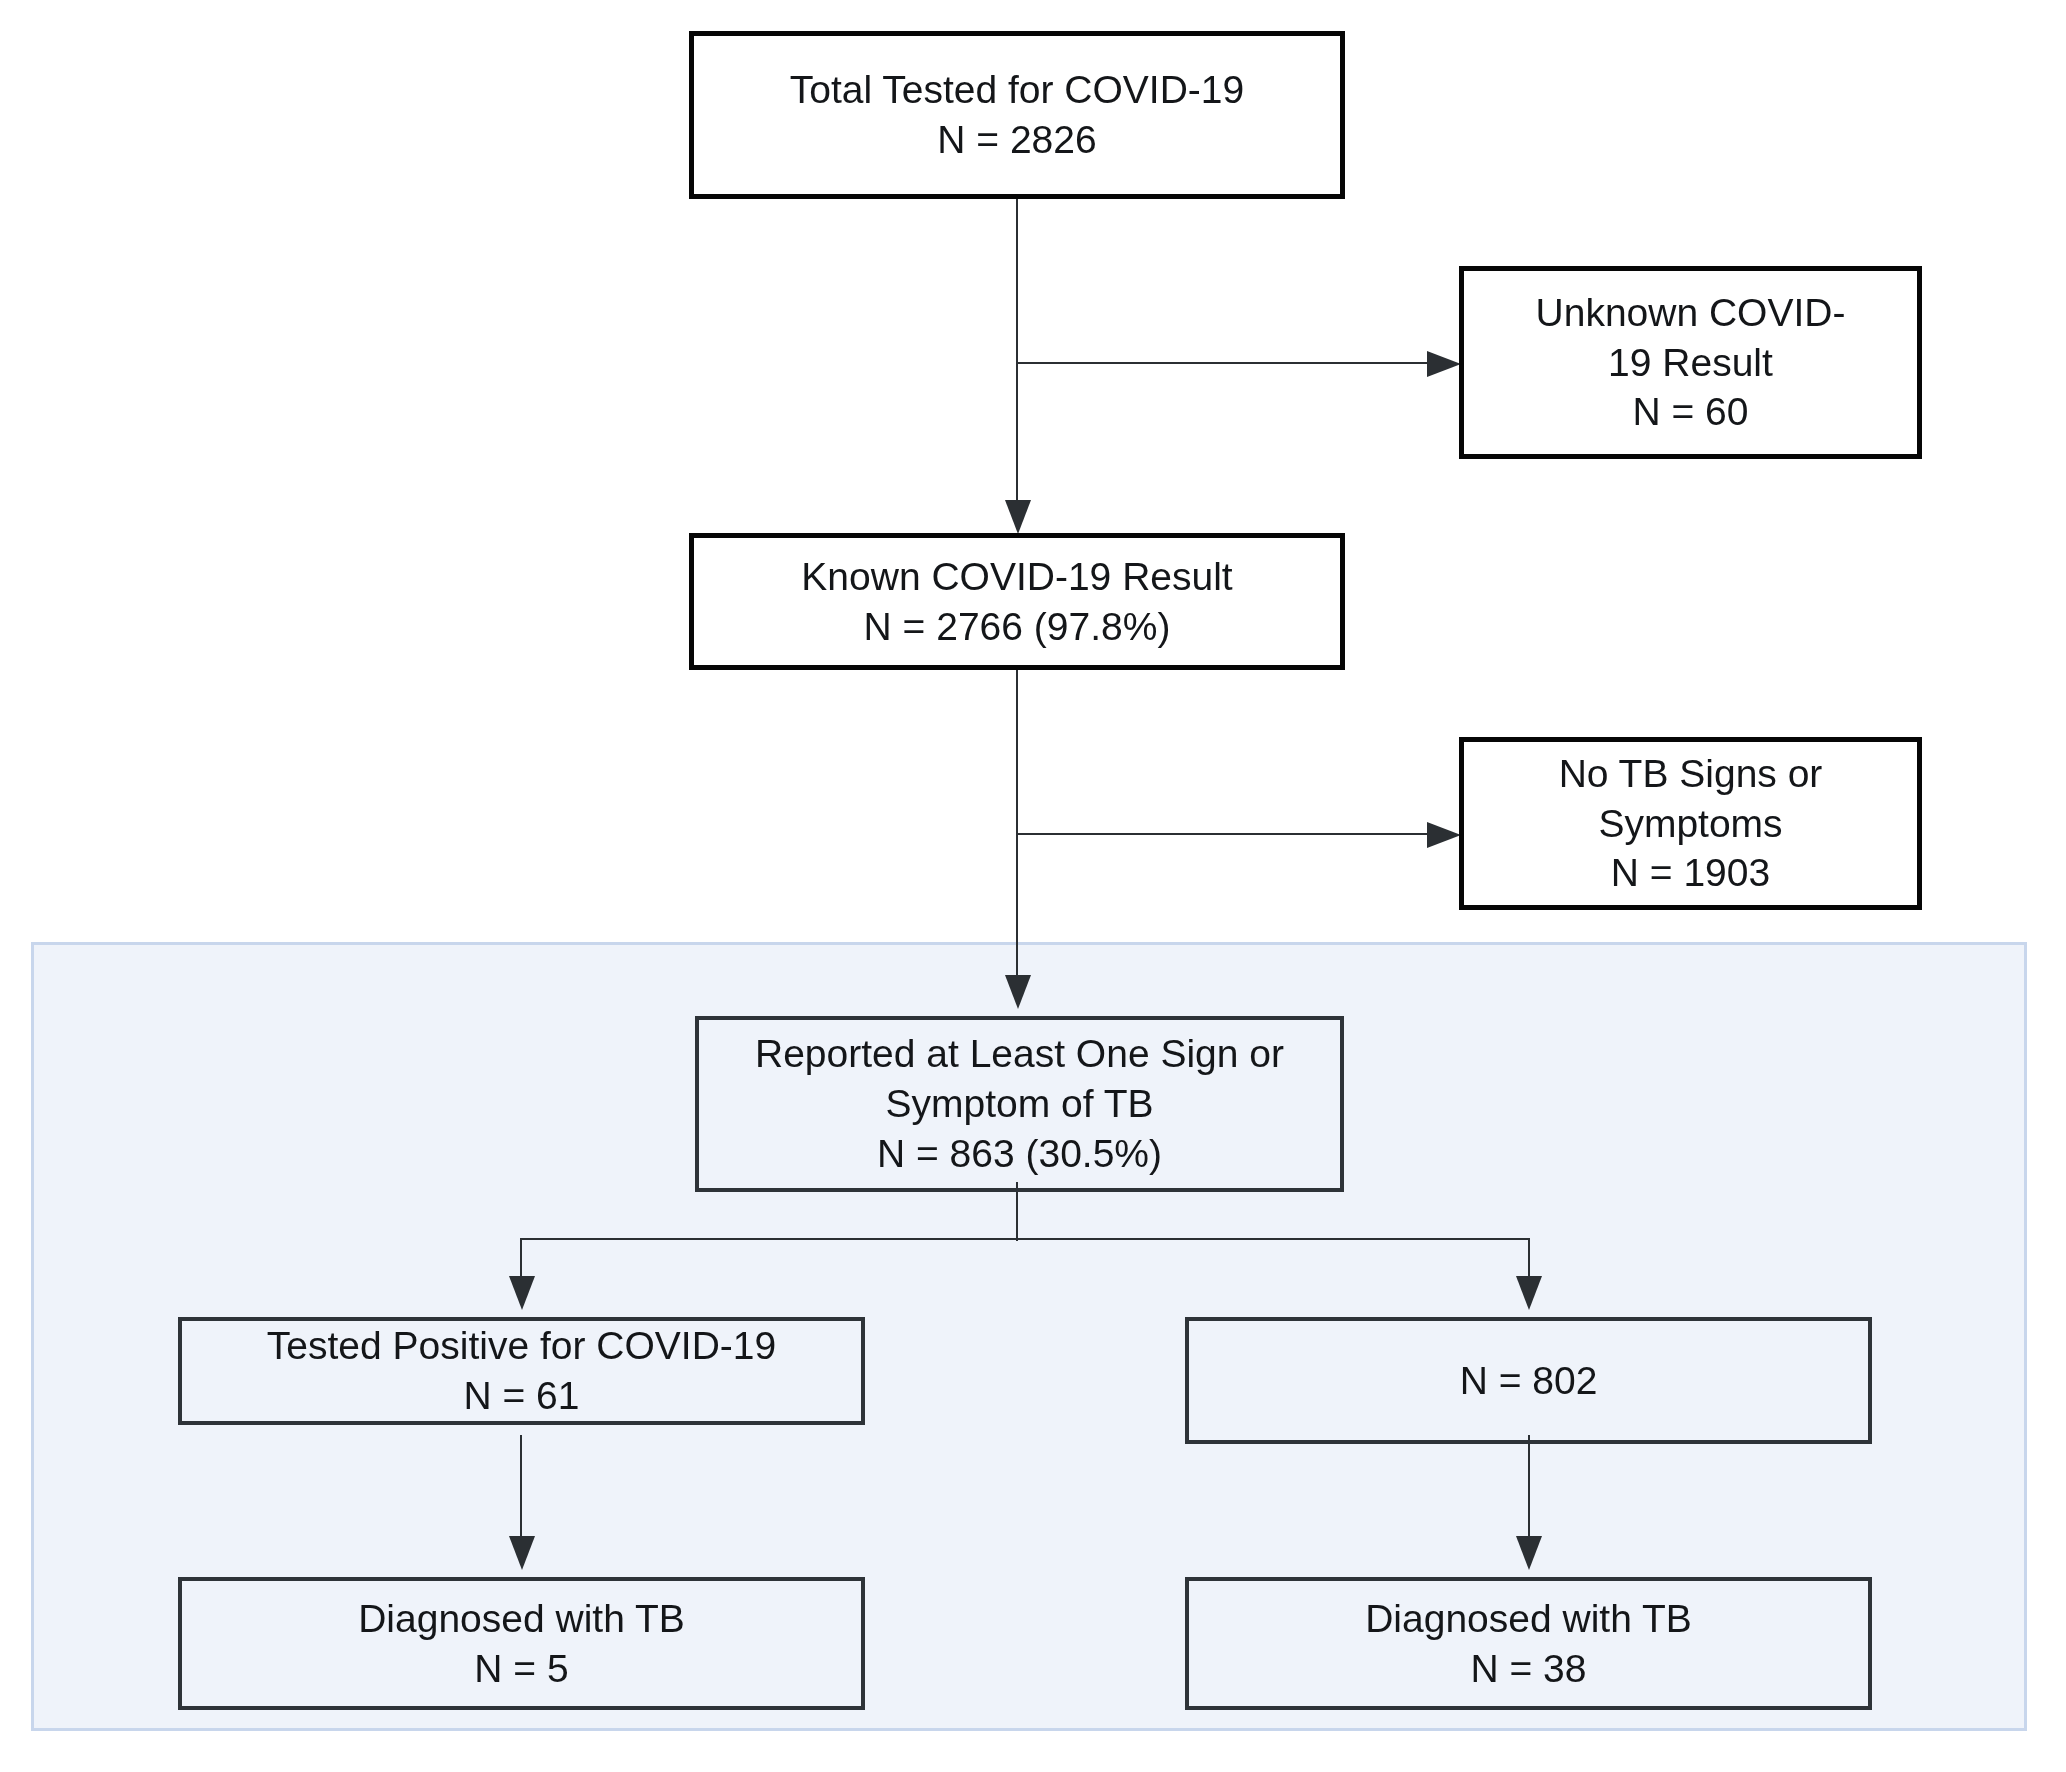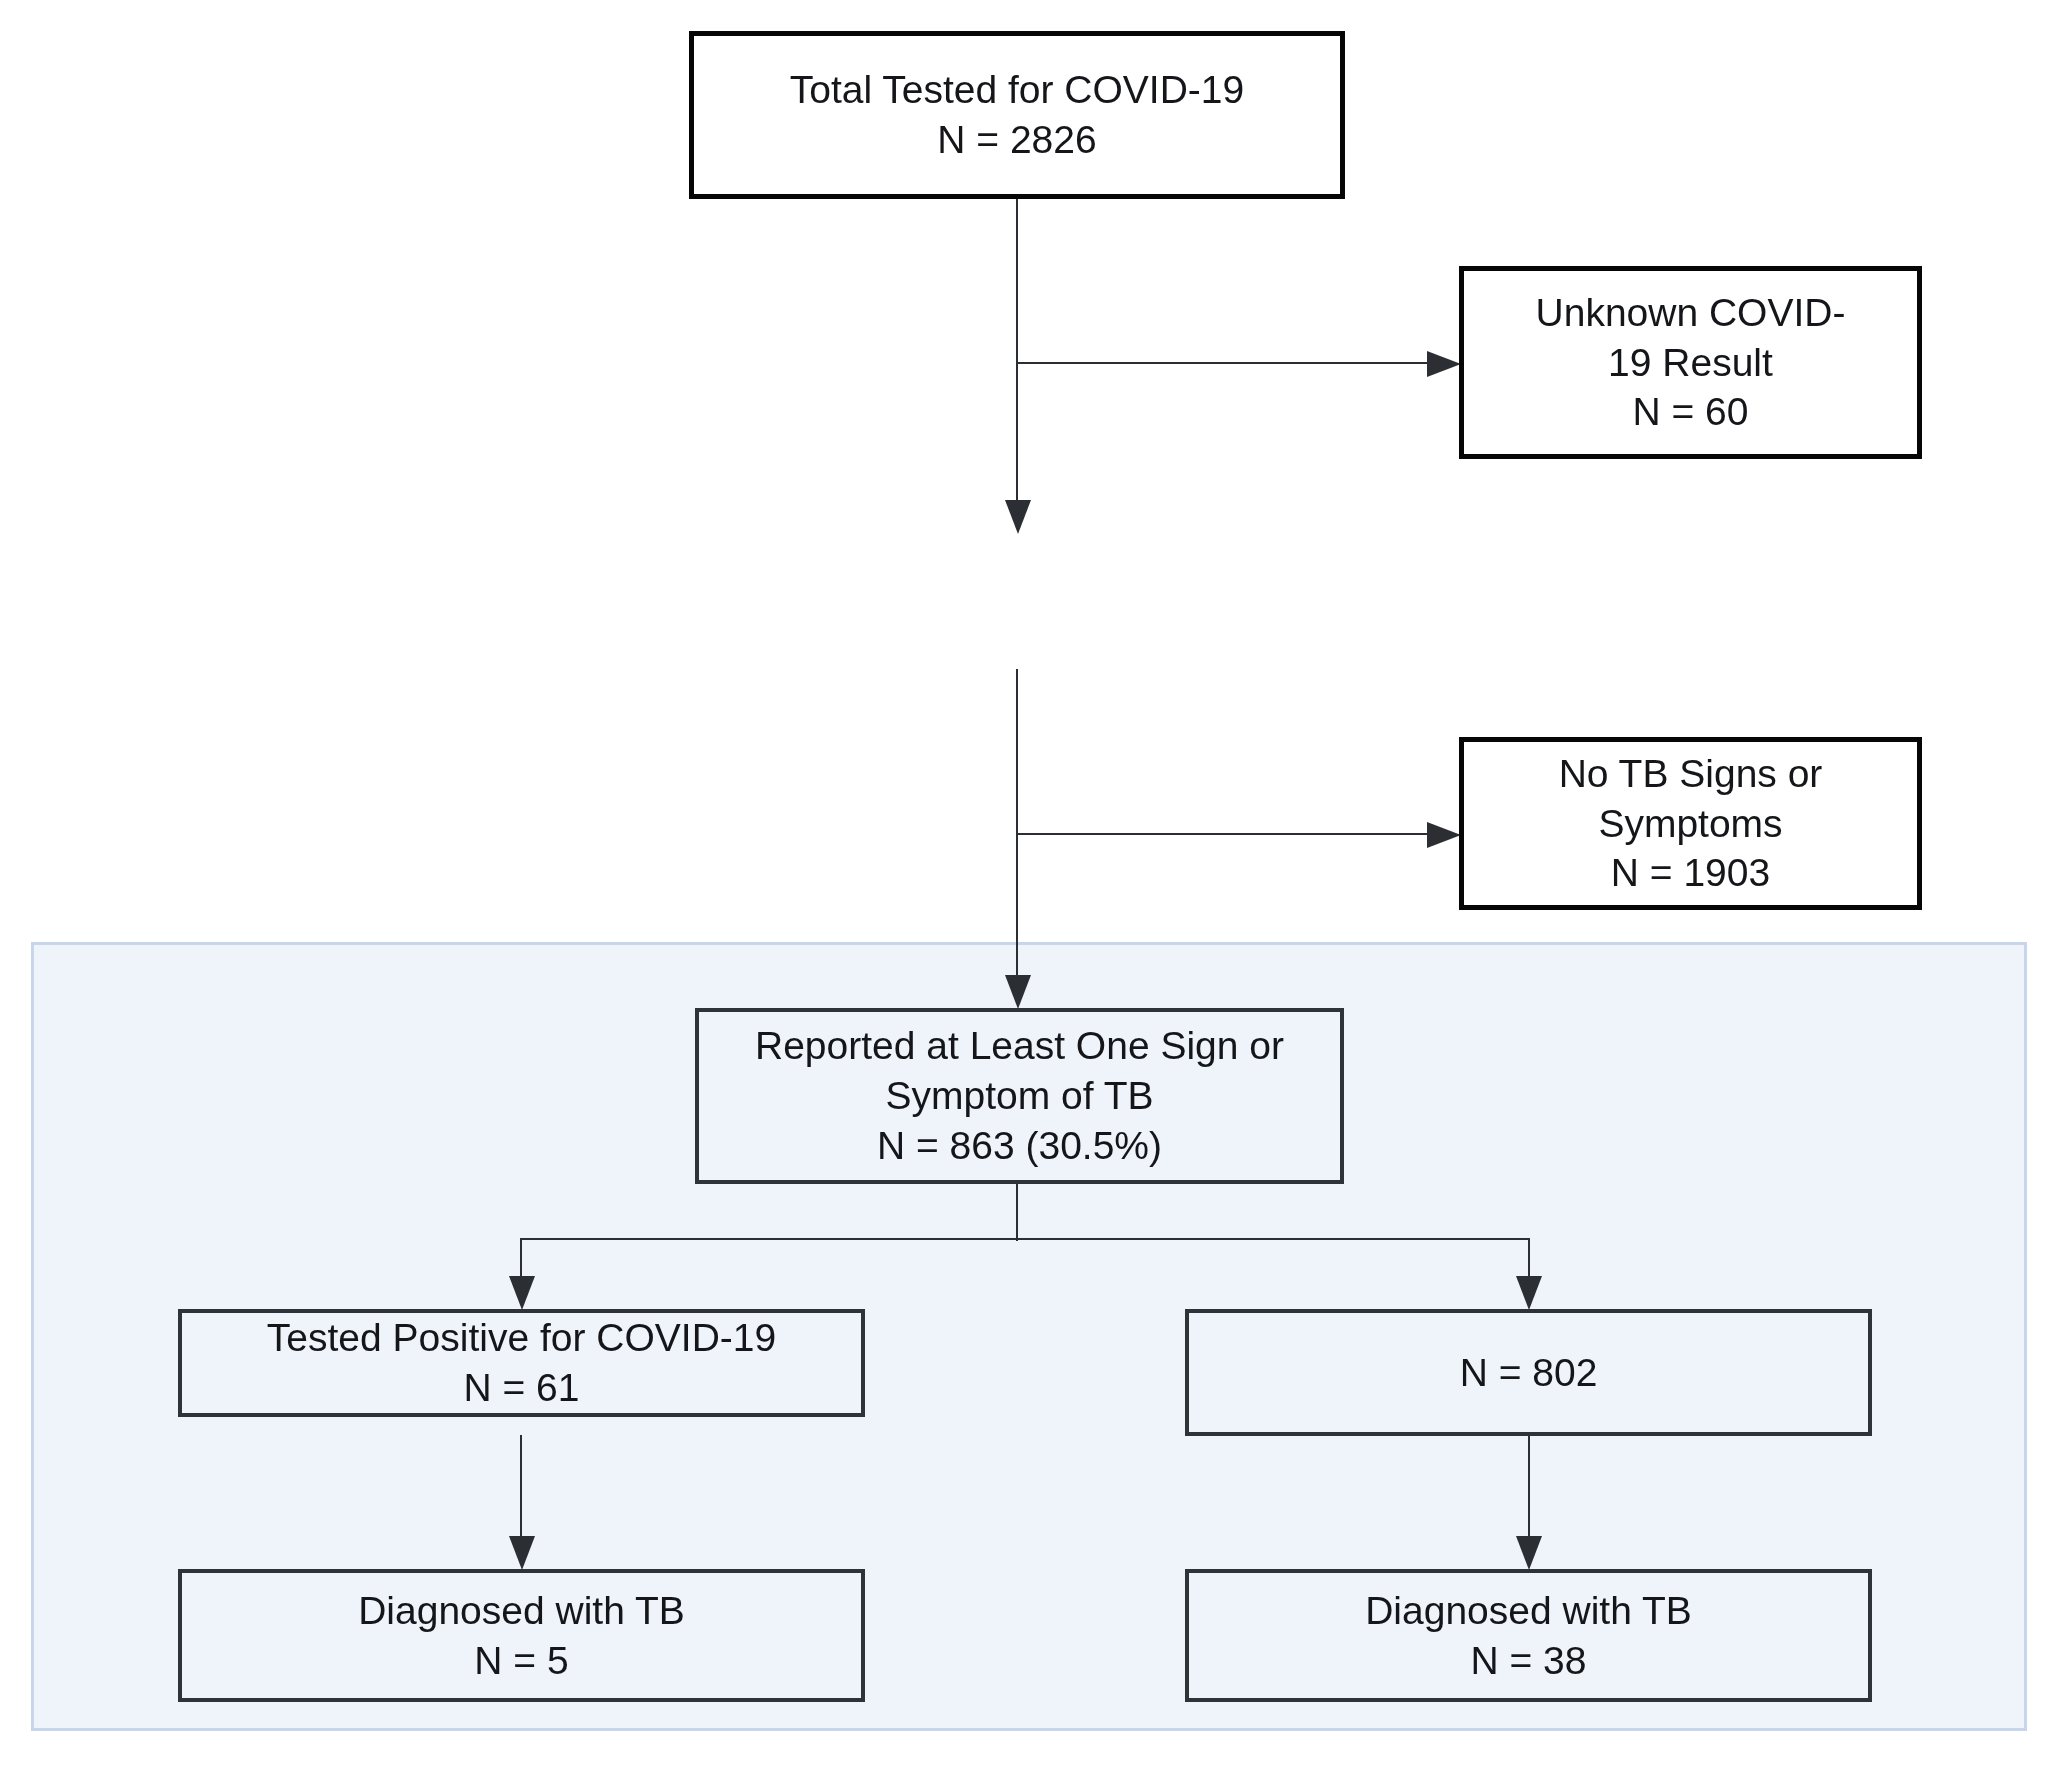--- a/index.html
+++ b/index.html
@@ -40,21 +40,21 @@
     flex-direction:column;
     align-items:center;
     justify-content:center;
     text-align:center;
     font-size:39px;
     line-height:1.28;
     color:#141619;
     padding:8px 14px;
   }
   .box.outer{ border:5.4px solid #060606; background:#ffffff; }
-  .box.inner{ border:4.6px solid #2e3338; background:transparent; }
+  .box.inner{ border:4.6px solid #2e3338; background:transparent;margin-top:8px; }
 
   .b-total    {left:689px;  top:31px;   width:656px; height:168px;}
   .b-unknown  {left:1459px; top:266px;  width:463px; height:193px;text-align:center;}
   .b-known    {left:689px;  top:533px;  width:656px; height:137px;}
   .b-notb     {left:1459px; top:737px;  width:463px; height:173px;}
   .b-reported {left:695px;  top:1008px; width:649px; height:176px;}
   .b-positive {left:178px;  top:1309px; width:687px; height:108px;}
   .b-negative {left:1185px; top:1309px; width:687px; height:127px;}
   .b-diagpos  {left:178px;  top:1569px; width:687px; height:133px;}
   .b-diagneg  {left:1185px; top:1569px; width:687px; height:133px;}
@@ -128,20 +128,24 @@
   <div class="box outer b-total">
     <div class="box-label">Total Tested for COVID-19</div>
     <div class="box-n">N = 2826</div>
   </div>
 
   <div class="box outer b-unknown">
     <div class="box-label">Unknown COVID-19 Result</div>
     <div class="box-n">N = 60</div>
   </div>
 
+  <div class="box outer b-known">
+    <div class="box-label">Known COVID-19 Result</div>
+    <div class="box-n">N = 2766 (97.8%)</div>
+  </div>
 
   <div class="box outer b-notb">
     <div class="box-label">No TB Signs or Symptoms</div>
     <div class="box-n">N = 1903</div>
   </div>
 
   <div class="box inner b-reported">
     <div class="box-label">Reported at Least One Sign or Symptom of TB</div>
     <div class="box-n">N = 863 (30.5%)</div>
   </div>

